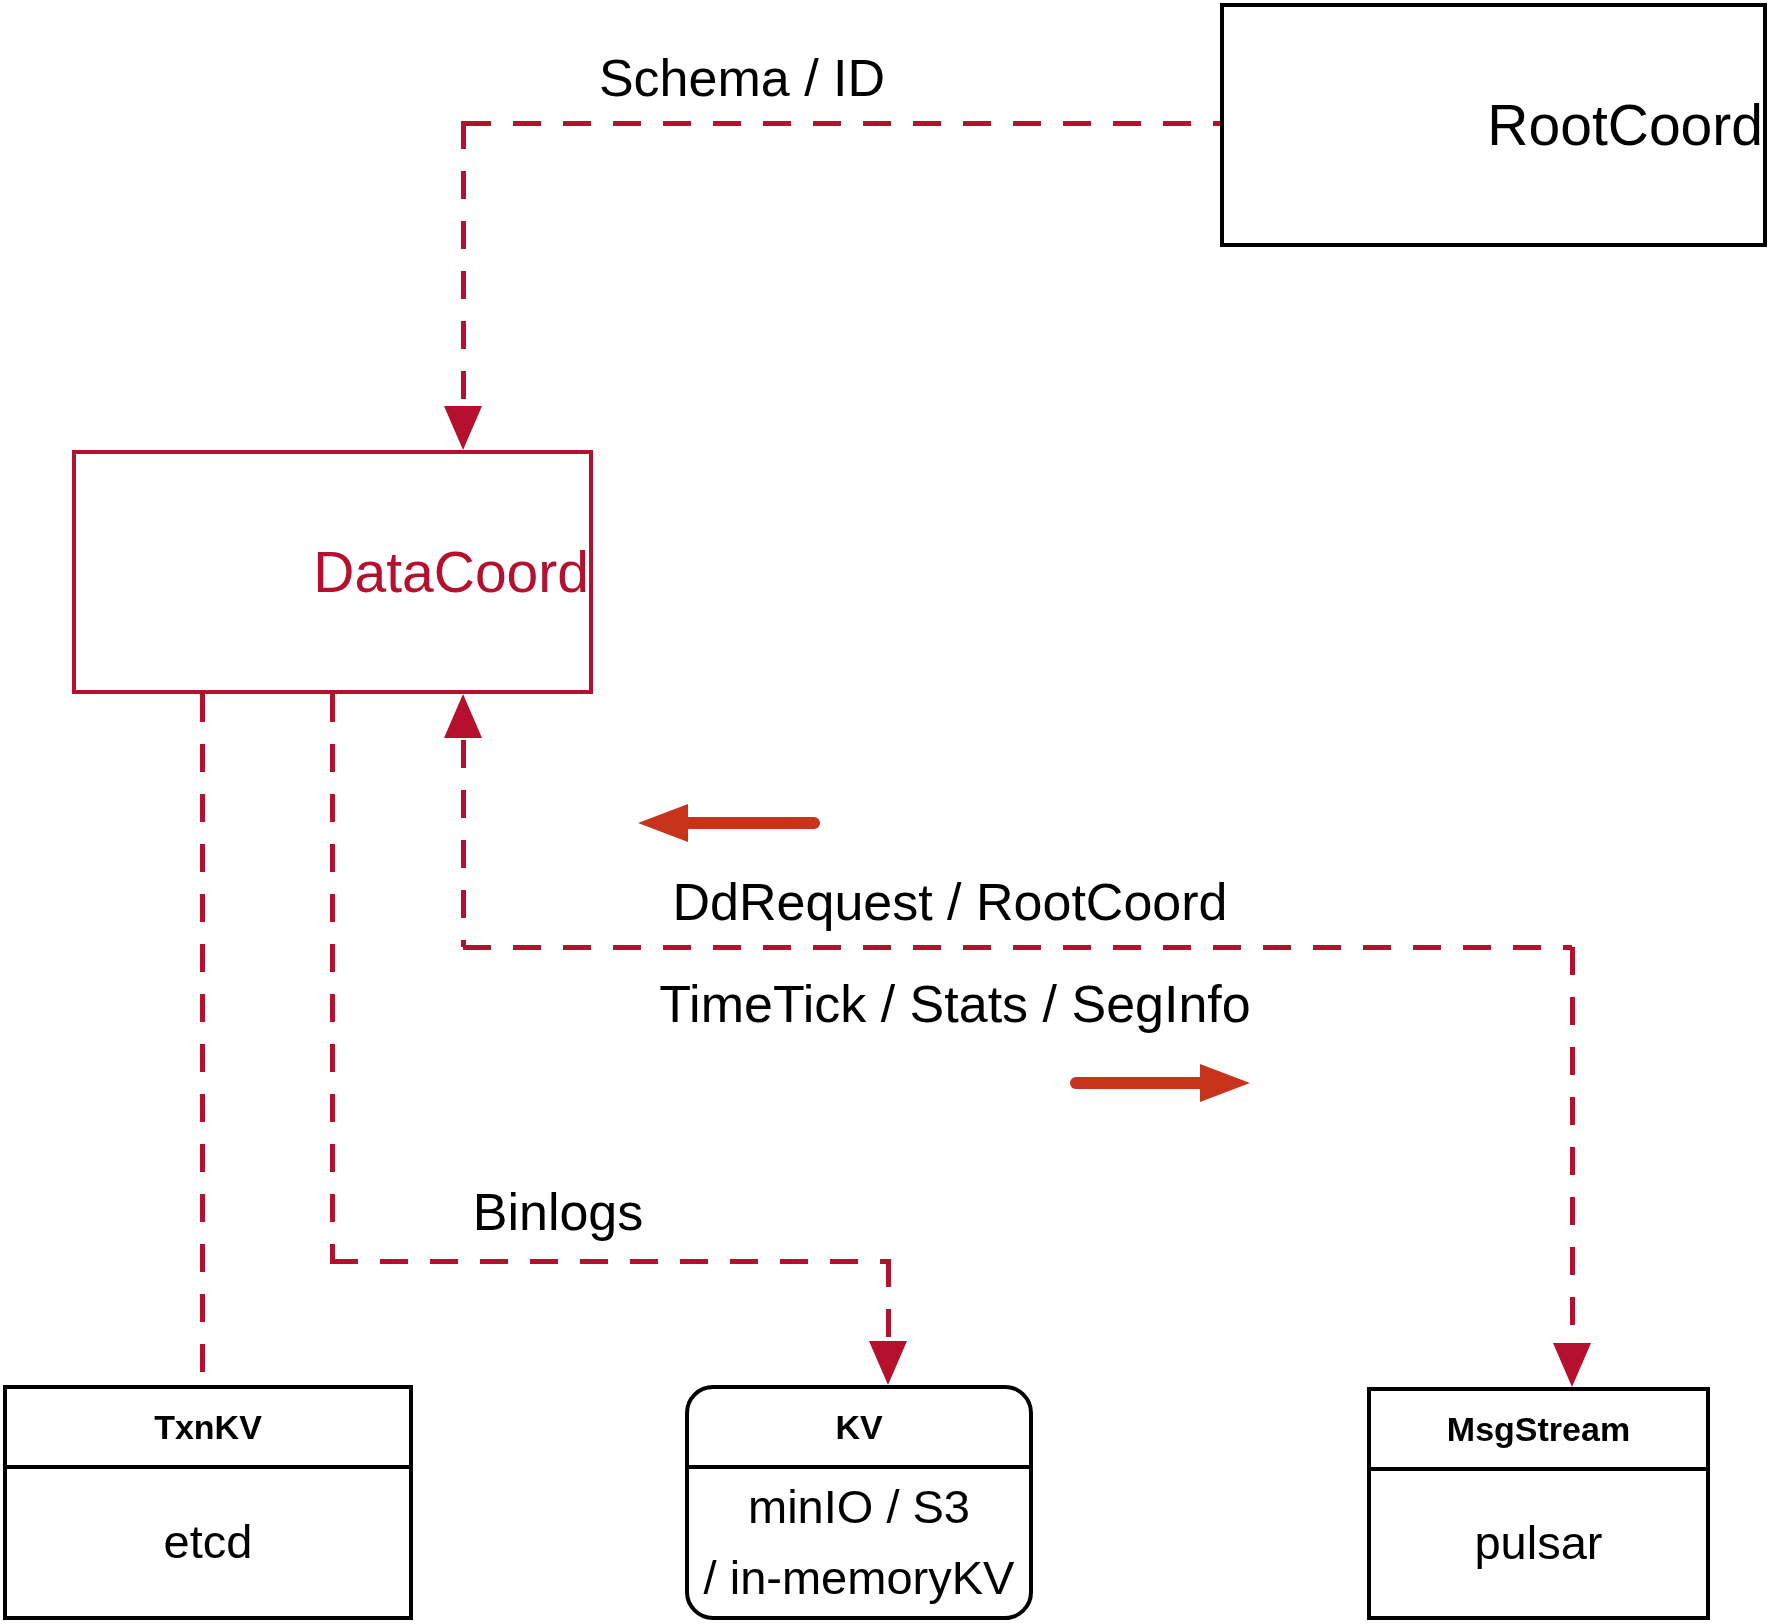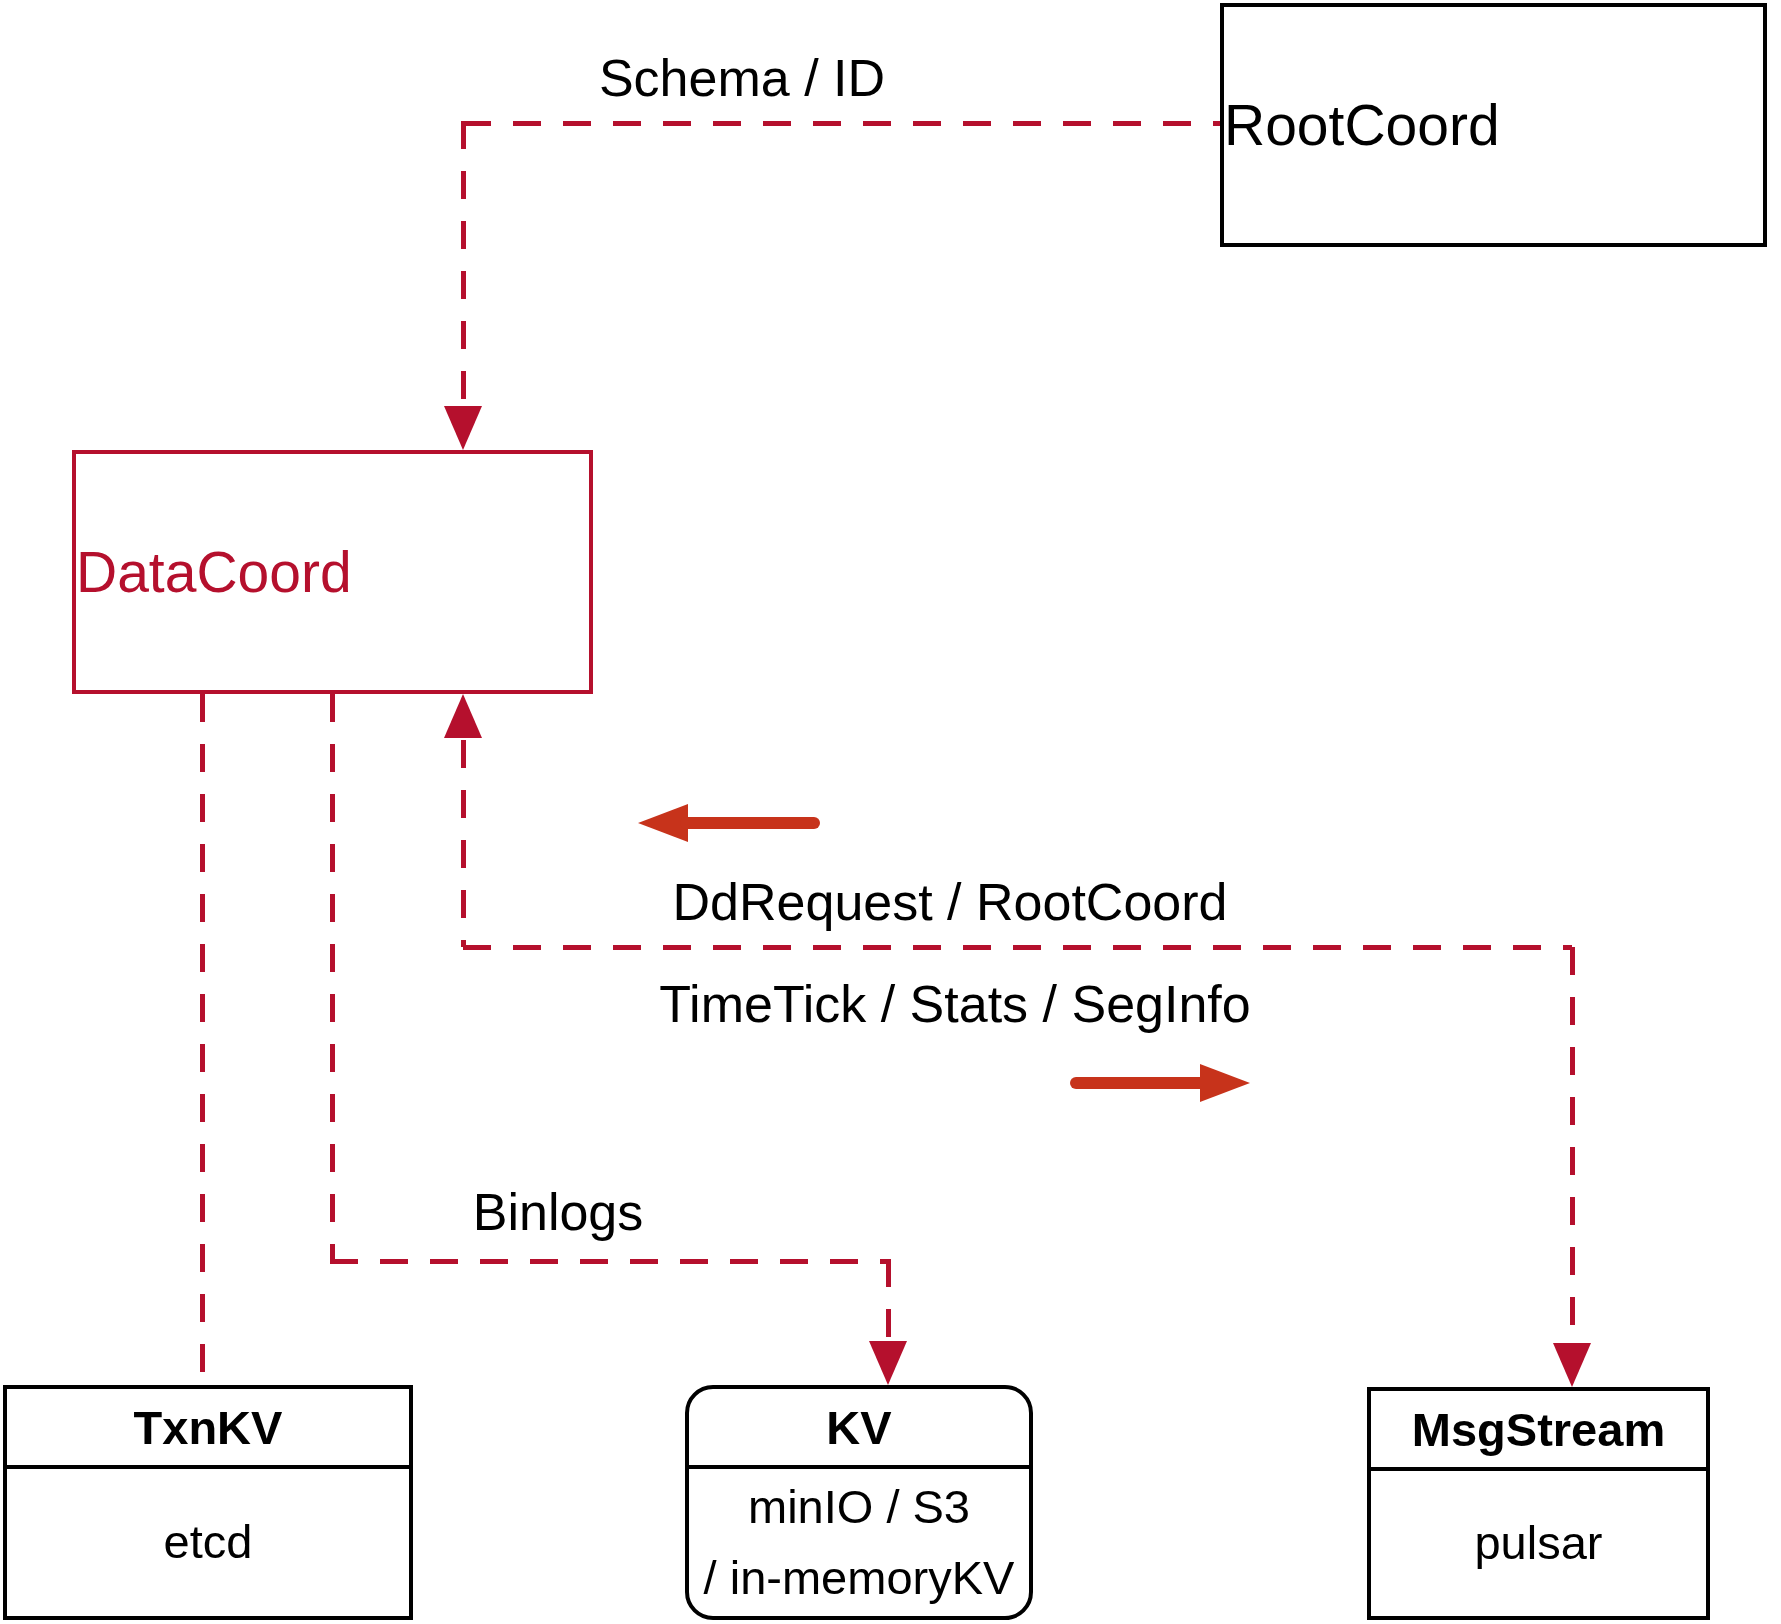--- a/index.html
+++ b/index.html
@@ -16,42 +16,42 @@
     background:#ffffff;
     overflow:hidden;
   }
   
   .node{
     position:absolute;
     box-sizing:border-box;
     background:#ffffff;
     display:flex;
     align-items:center;
-    justify-content:flex-start;
+    justify-content:flex-end;
   }
   .node.black{border:4px solid var(--box-black);color:#000;}
   .node.red{border:4px solid var(--dash-red);color:var(--dash-red);}
   .node-label{font-size:57px;letter-spacing:0px;}
   .rootcoord{left:1220px;top:3px;width:547px;height:244px;}
   .datacoord{left:72px;top:450px;width:521px;height:244px;}
 
   .store{
     position:absolute;
     box-sizing:border-box;
     border:4px solid var(--box-black);
     background:#ffffff;
     display:flex;
     flex-direction:column;
   }
   .store-header{
     box-sizing:border-box;
     height:80px;
     border-bottom:4px solid var(--box-black);
     display:flex;align-items:center;justify-content:center;
-    font-weight:bold;font-size:47px;color:#000;
+    font-weight:bold;font-size:34px;color:#000;
   }
   .store-body{
     flex:1;
     display:flex;flex-direction:column;
     align-items:center;justify-content:center;
     font-size:47px;color:#000;
     line-height:1.5;
     text-align:center;
   }
   .txnkv{left:3px;top:1385px;width:410px;height:235px;}

